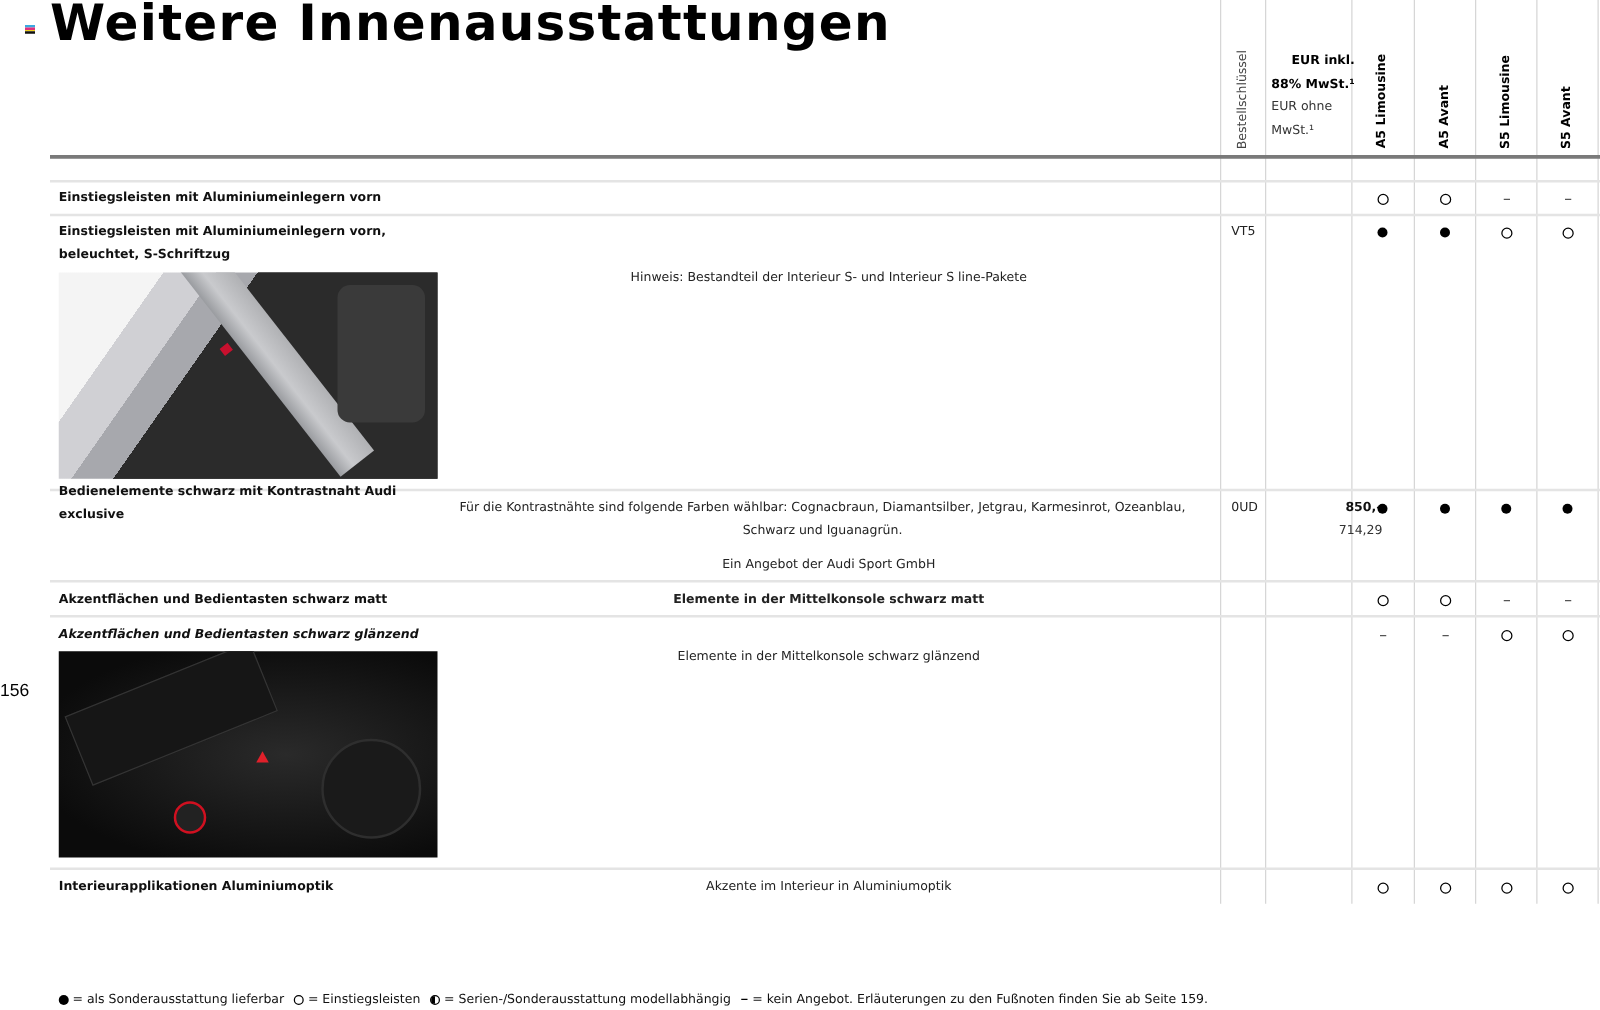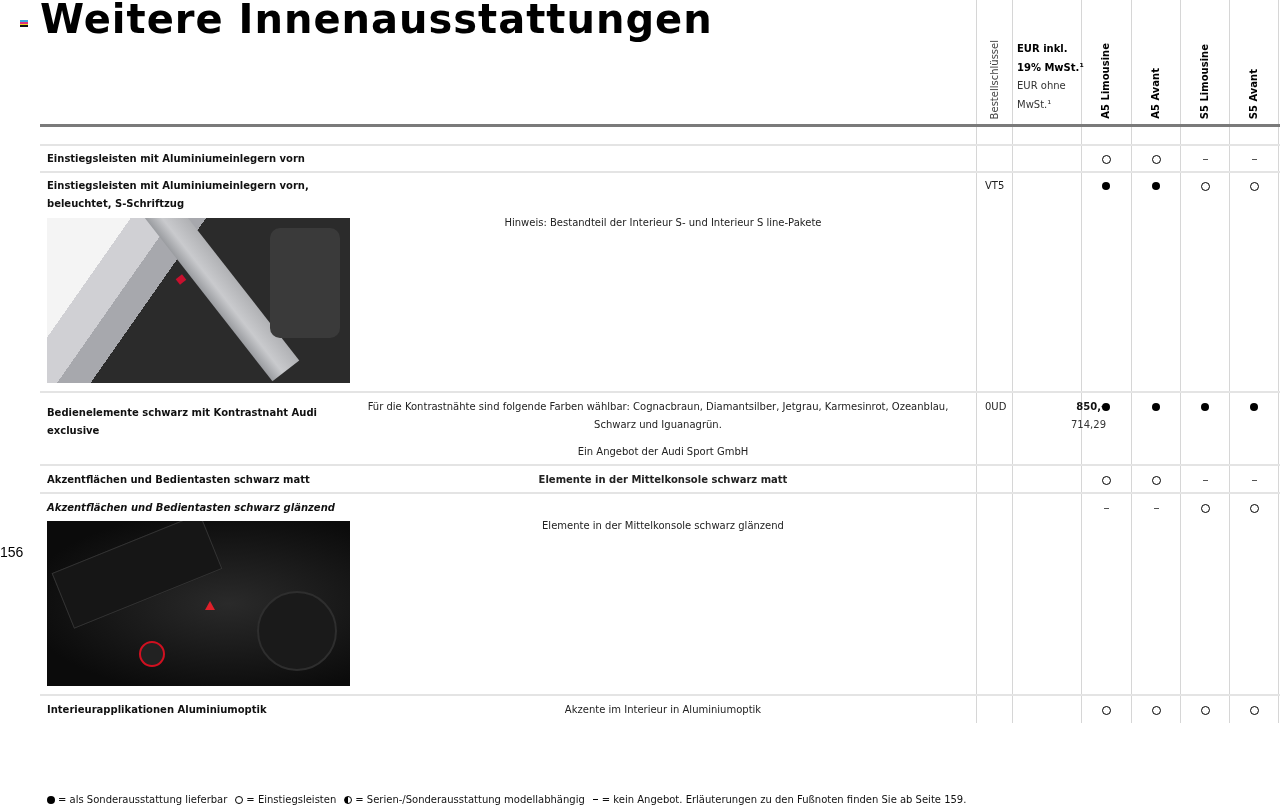--- a/index.html
+++ b/index.html
@@ -28,21 +28,21 @@
     .col-head-vert {
       position: absolute; bottom: 0;
       font-family: "DejaVu Sans", sans-serif; font-size: 10px;
       writing-mode: vertical-rl; transform: rotate(180deg);
       white-space: nowrap;
     }
     .col-head-vert.bold { font-weight: bold; }
     .col-head-vert.light { color: #444; }
 
     .price-head { position: absolute; left: 1017px; top: 40px; font-size: 10px; line-height: 18.5px; font-family: "DejaVu Sans", sans-serif; }
-    .price-head .b { font-weight: bold; }
+    .price-head .b { font-weight: bold; text-align: right; }
     .price-head .n { color: #333; }
 
     .row-line { position: absolute; left: 40px; width: 1240px; height: 2px; background: #e4e4e4; }
 
     .cell { position: absolute; font-family: "DejaVu Sans", sans-serif; font-size: 10px; line-height: 18px; color: #111; }
     .cell.name { font-weight: bold; left: 47px; width: 310px; }
     .cell.desc { left: 363px; width: 600px; color: #222; text-align: center; }
     .cell.code { left: 985px; width: 26px; color: #222; }
     .cell.price { left: 1048px; width: 58px; text-align: right; }
     .cell.price .incl { font-weight: bold; display: block; }
@@ -99,21 +99,21 @@
 <div class="vline" style="left:1081px; top:0; height:723px;"></div>
 <div class="vline" style="left:1131px; top:0; height:723px;"></div>
 <div class="vline" style="left:1180px; top:0; height:723px;"></div>
 <div class="vline" style="left:1229px; top:0; height:723px;"></div>
 <div class="vline" style="left:1278px; top:0; height:723px;"></div>
 
 <div class="col-head-vert light" style="left:989px; bottom:689px;">Bestellschlüssel</div>
 
 <div class="price-head">
   <div class="b">EUR inkl.</div>
-  <div class="b">19% MwSt.¹</div>
+  <div class="b">88% MwSt.¹</div>
   <div class="n">EUR ohne</div>
   <div class="n">MwSt.¹</div>
 </div>
 
 <div class="col-head-vert bold" style="left:1100px; bottom:689px;">A5 Limousine</div>
 <div class="col-head-vert bold" style="left:1150px; bottom:689px;">A5 Avant</div>
 <div class="col-head-vert bold" style="left:1199px; bottom:689px;">S5 Limousine</div>
 <div class="col-head-vert bold" style="left:1248px; bottom:689px;">S5 Avant</div>
 
 <div class="header-rule"></div>
@@ -142,21 +142,21 @@
   </div>
   <div class="cell desc" style="top:214px;">Hinweis: Bestandteil der Interieur S- und Interieur S line-Pakete</div>
   <div class="cell code" style="top:177px;">VT5</div>
   <div class="sym filled" style="left:1099px; top:179px;"></div>
   <div class="sym filled" style="left:1149px; top:179px;"></div>
   <div class="sym open" style="left:1198px; top:179px;"></div>
   <div class="sym open" style="left:1247px; top:179px;"></div>
 </div>
 
 <div>
-  <div class="cell name" style="top:404px;">Bedienelemente schwarz mit Kontrastnaht Audi exclusive</div>
+  <div class="cell name" style="top:385px;">Bedienelemente schwarz mit Kontrastnaht Audi exclusive</div>
   <div class="cell desc" style="top:398px; width:590px;">Für die Kontrastnähte sind folgende Farben wählbar: Cognacbraun, Diamantsilber, Jetgrau, Karmesinrot, Ozeanblau, Schwarz und Iguanagrün.</div>
   <div class="cell desc" style="top:443px;">Ein Angebot der Audi Sport GmbH</div>
   <div class="cell code" style="top:398px;">0UD</div>
   <div class="cell price" style="top:398px;">
     <span class="incl">850,–</span>
     <span class="excl">714,29</span>
   </div>
   <div class="sym filled" style="left:1099px; top:400px;"></div>
   <div class="sym filled" style="left:1149px; top:400px;"></div>
   <div class="sym filled" style="left:1198px; top:400px;"></div>

